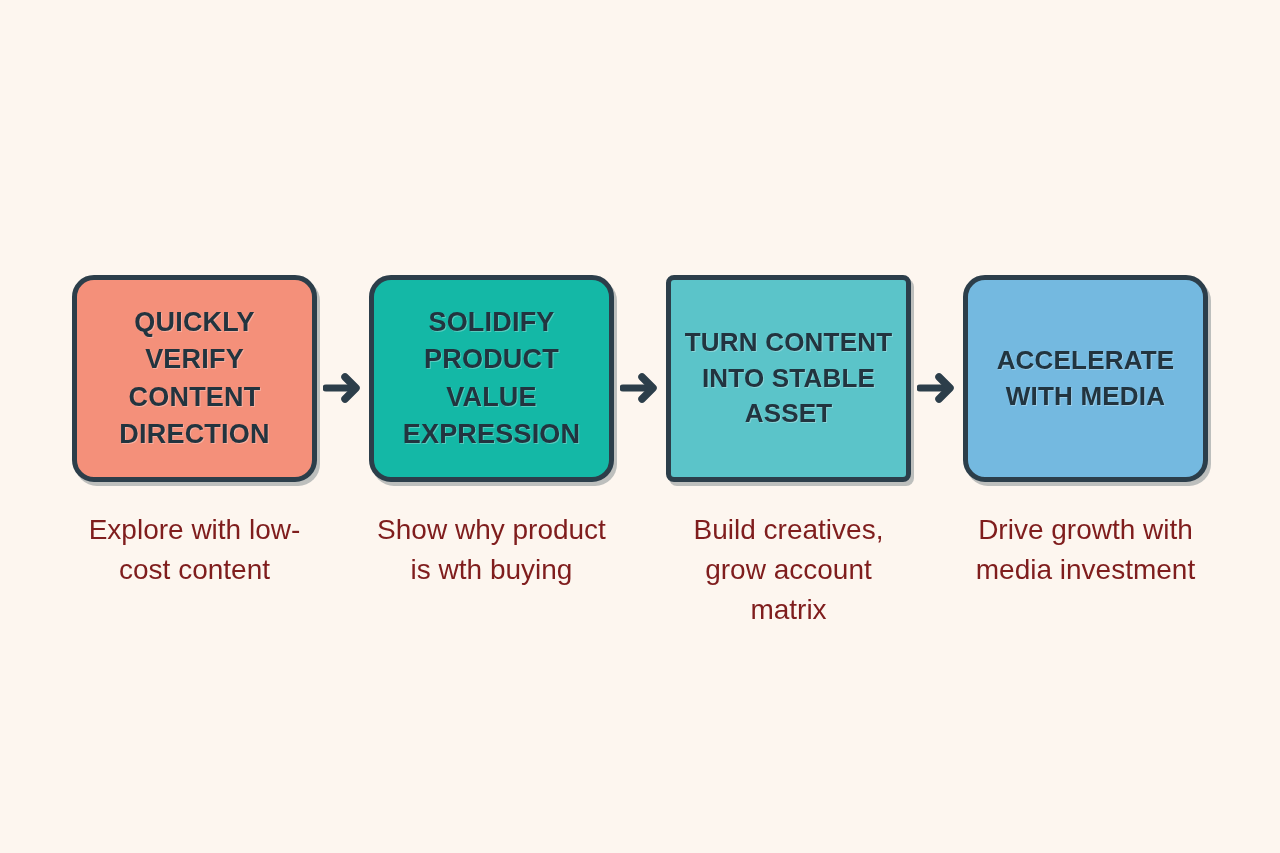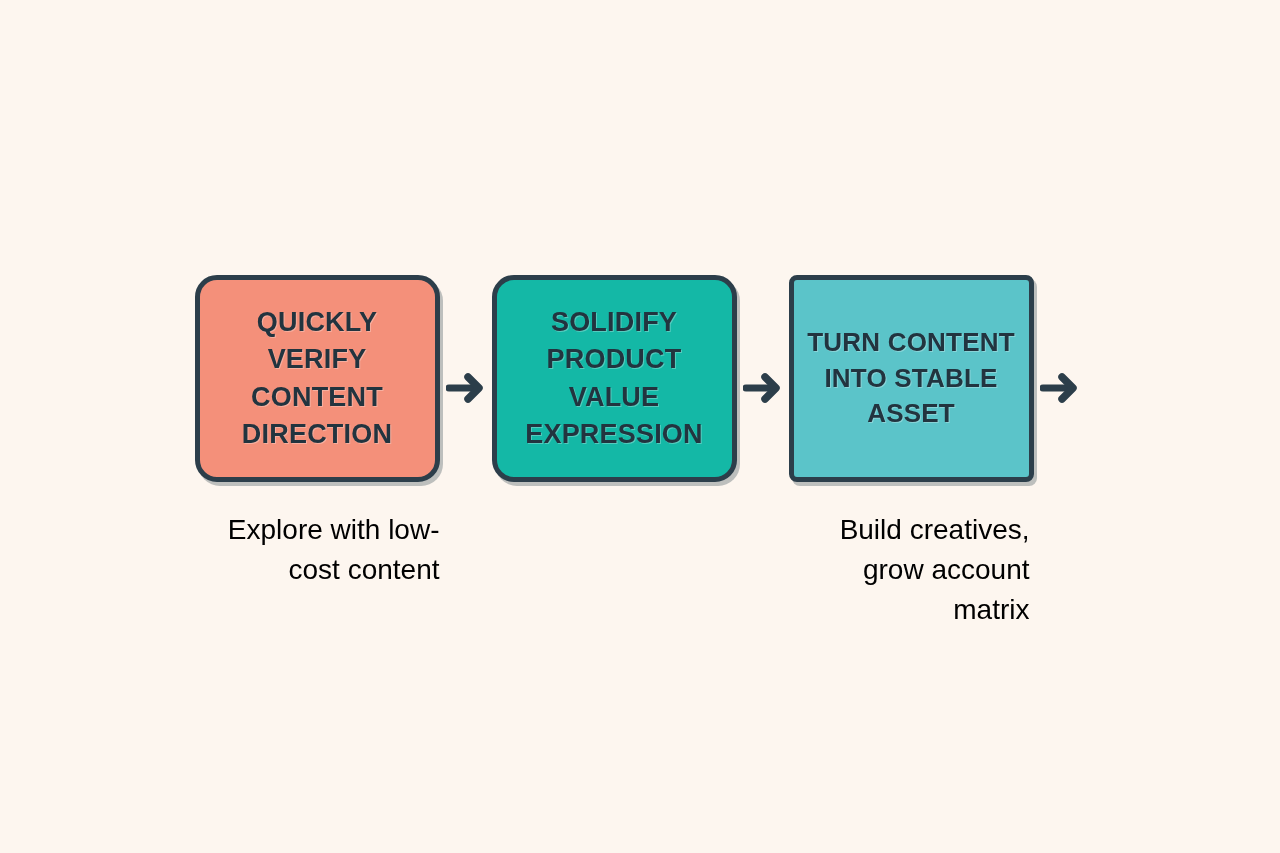--- a/index.html
+++ b/index.html
@@ -64,24 +64,24 @@
   .step-1 .step-box { background: #F4907A; }
   .step-2 .step-box { background: #FBCB5E; }
   .step-3 .step-box { background: #5BC4C9; }
   .step-4 .step-box { background: #74B9E0; }
 
   .step-3 .step-box-label { font-size: 26px; }
   .step-4 .step-box-label { font-size: 26px; }
 
   .step-caption {
     margin-top: 28px;
-    text-align: right;
+    text-align: center;
     font-size: 28px;
     line-height: 1.42;
-    color: #000000;
+    color: #7f1d1d;
     padding: 0 4px;
   }
 
   .step-1 .step-caption { padding: 0 0px; }
 
   .arrow-gap {
     flex: 0 0 52px;
     height: 207px;
     display: flex;
     align-items: center;
@@ -113,20 +113,21 @@
       <svg class="arrow-icon" viewBox="0 0 40 34">
         <path d="M3 17 H26" stroke="#2C3E4A" stroke-width="7" stroke-linecap="round" fill="none"></path>
         <path d="M22 6 L33 17 L22 28" stroke="#2C3E4A" stroke-width="7.5" stroke-linecap="round" stroke-linejoin="round" fill="none"></path>
       </svg>
     </div>
 
     <div class="step step-2">
       <div class="step-box" style="background: #14b8a6;">
         <div class="step-box-label">SOLIDIFY PRODUCT VALUE EXPRESSION</div>
       </div>
+      <div class="step-caption">Show why product is wth buying</div>
     </div>
 
     <div class="arrow-gap">
       <svg class="arrow-icon" viewBox="0 0 40 34">
         <path d="M3 17 H26" stroke="#2C3E4A" stroke-width="7" stroke-linecap="round" fill="none"></path>
         <path d="M22 6 L33 17 L22 28" stroke="#2C3E4A" stroke-width="7.5" stroke-linecap="round" stroke-linejoin="round" fill="none"></path>
       </svg>
     </div>
 
     <div class="step step-3">
@@ -136,15 +137,21 @@
       <div class="step-caption">Build creatives, grow account matrix</div>
     </div>
 
     <div class="arrow-gap">
       <svg class="arrow-icon" viewBox="0 0 40 34">
         <path d="M3 17 H26" stroke="#2C3E4A" stroke-width="7" stroke-linecap="round" fill="none"></path>
         <path d="M22 6 L33 17 L22 28" stroke="#2C3E4A" stroke-width="7.5" stroke-linecap="round" stroke-linejoin="round" fill="none"></path>
       </svg>
     </div>
 
+    <div class="step step-4">
+      <div class="step-box" style="background: rgb(116, 185, 224);">
+        <div class="step-box-label">ACCELERATE WITH MEDIA</div>
+      </div>
+      <div class="step-caption">Drive growth with media investment</div>
+    </div>
 
   </div>
 </div>
 
 </body></html>

